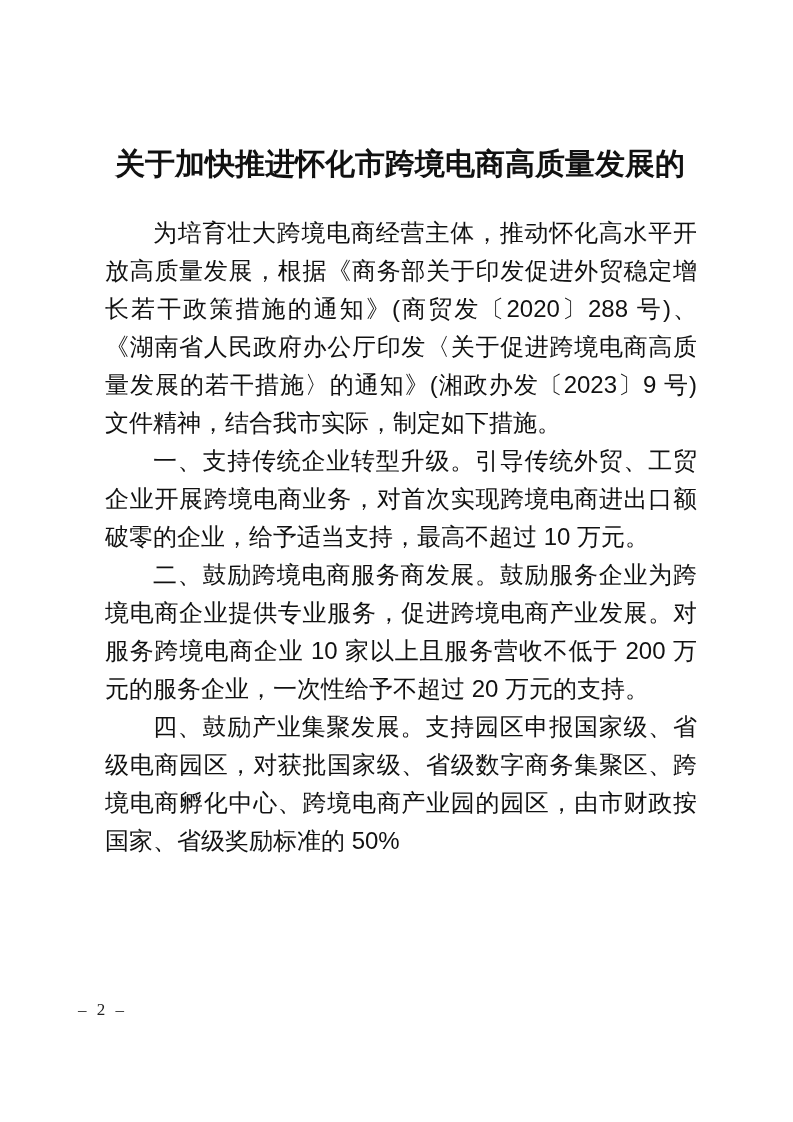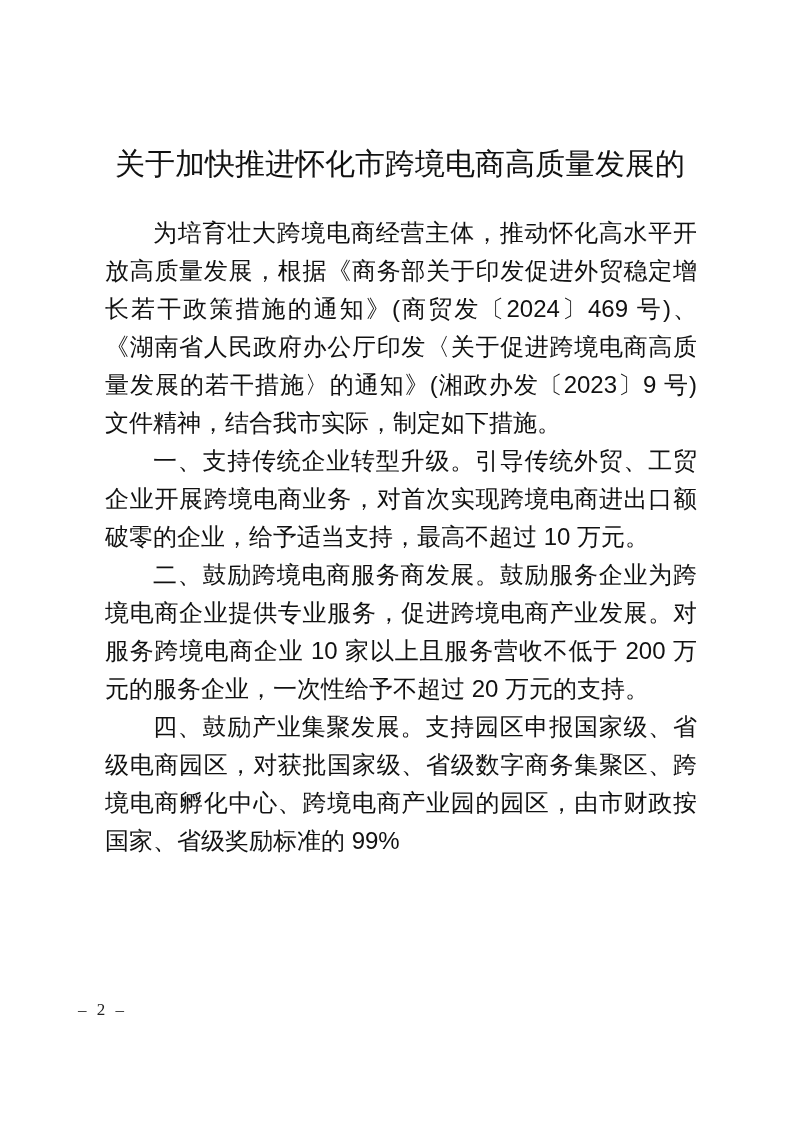--- a/index.html
+++ b/index.html
@@ -15,21 +15,21 @@
     background: #ffffff;
     box-sizing: border-box;
     overflow: hidden;
     font-family: "Liberation Sans", "DejaVu Sans", sans-serif;
     color: #111111;
   }
   .doc-title {
     margin: 140px 98px 26px 105px;
     text-align: center;
     font-size: 30px;
-    font-weight: normal;
+    font-weight: bold;
     line-height: 48px;
   }
   .doc-title span {
     display: block;
   }
   .doc-body {
     margin: 0 96px 0 105px;
     font-size: 24px;
     line-height: 38px;
     text-align: justify;
@@ -53,21 +53,21 @@
 </head>
 <body>
 
 <div class="page">
 
   <h1 class="doc-title">
     <span>关于加快推进怀化市跨境电商高质量发展的</span>
   </h1>
 
   <div class="doc-body">
-    <p>为培育壮大跨境电商经营主体，推动怀化高水平开放高质量发展，根据《商务部关于印发促进外贸稳定增长若干政策措施的通知》(商贸发〔2024〕469 号)、《湖南省人民政府办公厅印发〈关于促进跨境电商高质量发展的若干措施〉的通知》(湘政办发〔2023〕9 号) 文件精神，结合我市实际，制定如下措施。</p>
+    <p>为培育壮大跨境电商经营主体，推动怀化高水平开放高质量发展，根据《商务部关于印发促进外贸稳定增长若干政策措施的通知》(商贸发〔2020〕288 号)、《湖南省人民政府办公厅印发〈关于促进跨境电商高质量发展的若干措施〉的通知》(湘政办发〔2023〕9 号) 文件精神，结合我市实际，制定如下措施。</p>
     <p>一、支持传统企业转型升级。引导传统外贸、工贸企业开展跨境电商业务，对首次实现跨境电商进出口额破零的企业，给予适当支持，最高不超过 10 万元。</p>
     <p>二、鼓励跨境电商服务商发展。鼓励服务企业为跨境电商企业提供专业服务，促进跨境电商产业发展。对服务跨境电商企业 10 家以上且服务营收不低于 200 万元的服务企业，一次性给予不超过 20 万元的支持。</p>
-    <p>四、鼓励产业集聚发展。支持园区申报国家级、省级电商园区，对获批国家级、省级数字商务集聚区、跨境电商孵化中心、跨境电商产业园的园区，由市财政按国家、省级奖励标准的 99%</p>
+    <p>四、鼓励产业集聚发展。支持园区申报国家级、省级电商园区，对获批国家级、省级数字商务集聚区、跨境电商孵化中心、跨境电商产业园的园区，由市财政按国家、省级奖励标准的 50%</p>
   </div>
 
   <div class="page-number">– 2 –</div>
 
 </div>
 
 </body></html>

